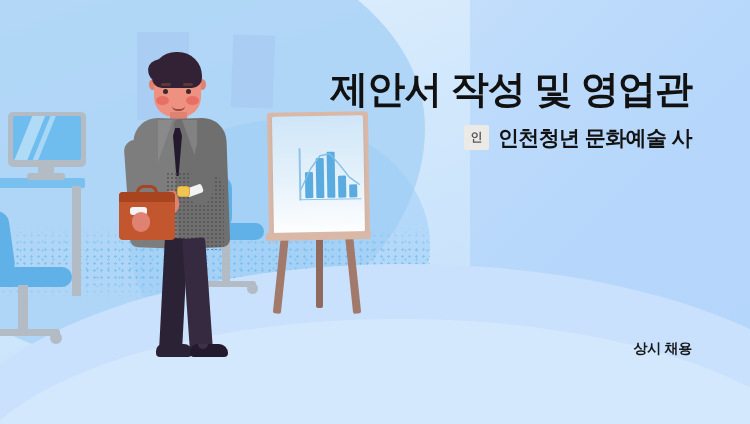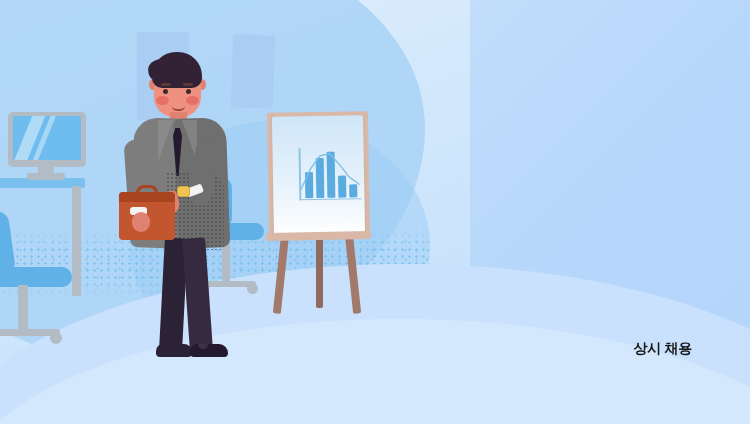--- a/index.html
+++ b/index.html
@@ -331,16 +331,23 @@
     <div class="watch"></div>
     <div class="hand-r"></div>
 
     <div class="case-handle"></div>
     <div class="case"></div>
     <div class="case-shadow"></div>
     <div class="cuff-l"></div>
     <div class="hand-l"></div>
   </div>
 
+  <div class="text-area">
+    <div class="title">제안서 작성 및 영업관</div>
+    <div class="subtitle-row">
+      <span class="badge">인</span>
+      <span class="subtitle">인천청년 문화예술 사</span>
+    </div>
+  </div>
 
   <div class="footnote">상시 채용</div>
 
 </div>
 
 </body></html>

